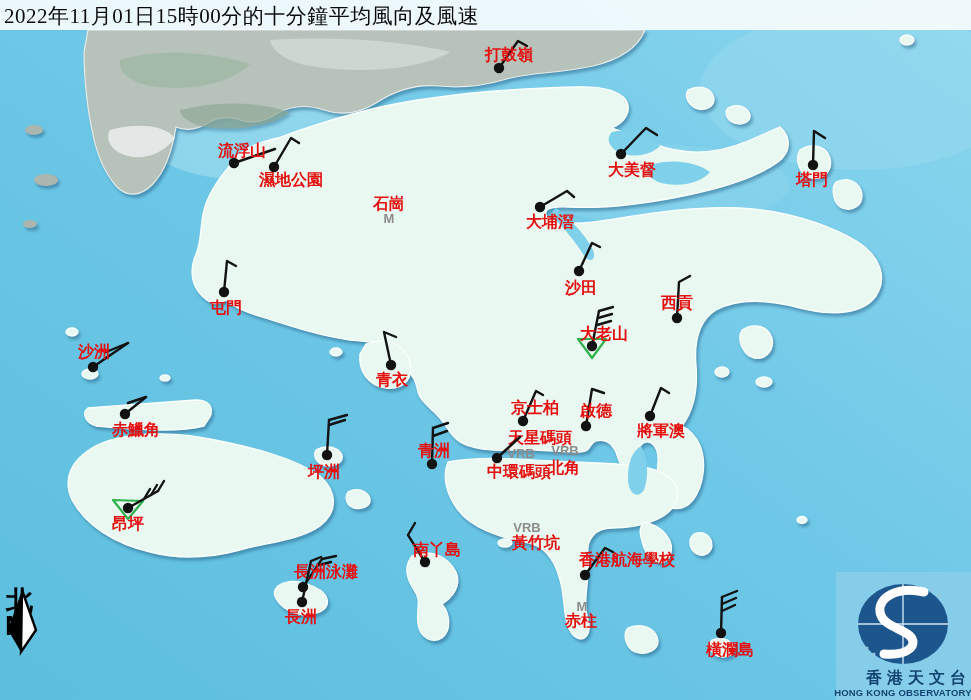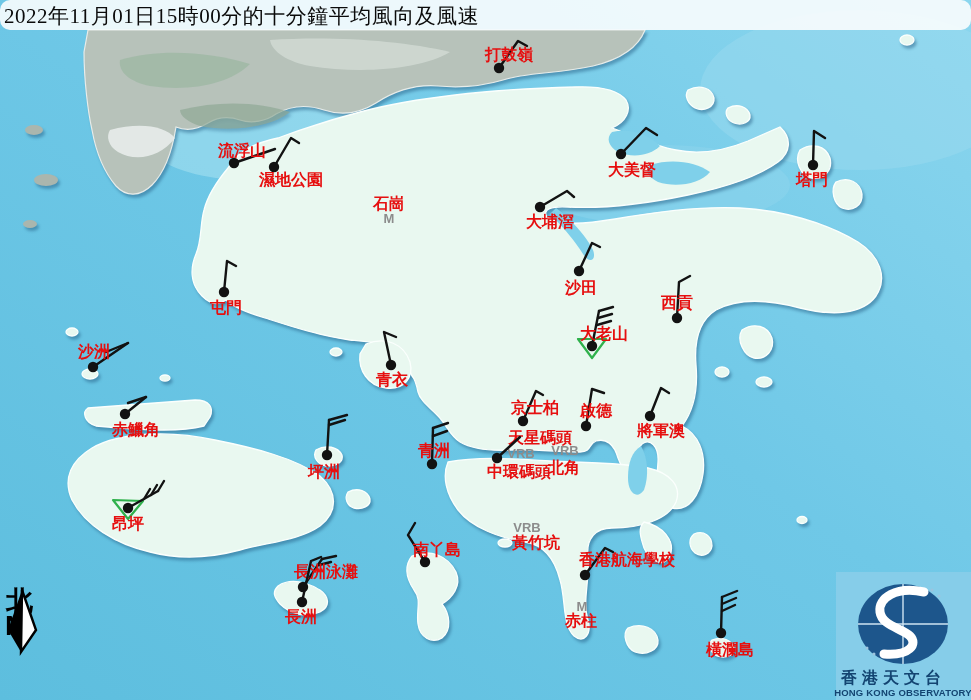--- a/index.html
+++ b/index.html
@@ -1,27 +1,27 @@
 <!DOCTYPE html>
 <html><head>
 <meta charset="utf-8">
 <style>
   html,body{margin:0;padding:0;background:#444;}
   .stage{position:relative;width:971px;height:700px;overflow:hidden;font-family:"Liberation Sans",sans-serif;background:#6fc8e7;}
   .stage svg{position:absolute;left:0;top:0;}
-  .titlebar{position:absolute;left:0;top:0;width:971px;height:30px;background:rgba(253,254,254,0.88);z-index:30;border-radius:10px;}
+  .titlebar{position:absolute;left:0;top:0;width:971px;height:30px;background:rgba(253,254,254,0.88);z-index:30;}
   .titlebar .t{position:absolute;left:4px;top:2px;font-family:"Liberation Serif","DejaVu Serif",serif;font-size:21px;color:#0b0b0b;white-space:nowrap;letter-spacing:0.5px;}
   .landgrp{filter:drop-shadow(2px 3px 1.5px rgba(30,85,125,0.45));}
   .slabel{font-family:"Liberation Serif","DejaVu Serif",serif;font-size:16px;font-weight:600;text-anchor:middle;}
   .marker{font-family:"Liberation Sans",sans-serif;font-size:13px;font-weight:bold;text-anchor:middle;}
   .compass{position:absolute;left:2px;top:588px;z-index:25;width:44px;}
   .compass .hanzi{font-family:"Liberation Serif","DejaVu Serif",serif;font-size:27px;font-weight:bold;color:#000;line-height:1;margin-left:4px;}
   .compass .letter{font-family:"Liberation Sans",sans-serif;font-size:28px;font-weight:900;color:#000;line-height:0.8;margin-left:3px;}
   .logo{position:absolute;right:0;bottom:0;width:135px;height:128px;z-index:25;background:#86cde9;}
-  .logo .cn{position:absolute;left:0;right:0;top:96px;text-align:left;font-family:"Liberation Serif","DejaVu Serif",serif;font-size:16px;font-weight:bold;color:#134471;letter-spacing:5px;text-indent:5px;}
+  .logo .cn{position:absolute;left:0;right:0;top:96px;text-align:right;font-family:"Liberation Serif","DejaVu Serif",serif;font-size:16px;font-weight:bold;color:#134471;letter-spacing:5px;text-indent:5px;}
   .logo .en{position:absolute;left:-18px;width:170px;top:115px;text-align:center;font-size:9.5px;font-weight:bold;color:#134471;letter-spacing:0.2px;white-space:nowrap;}
 </style>
 </head>
 <body>
 
 <div class="stage">
 
   <svg width="971" height="700" viewBox="0 0 971 700">
     <defs>
       <linearGradient id="seaG" x1="1" y1="0" x2="0" y2="1">

